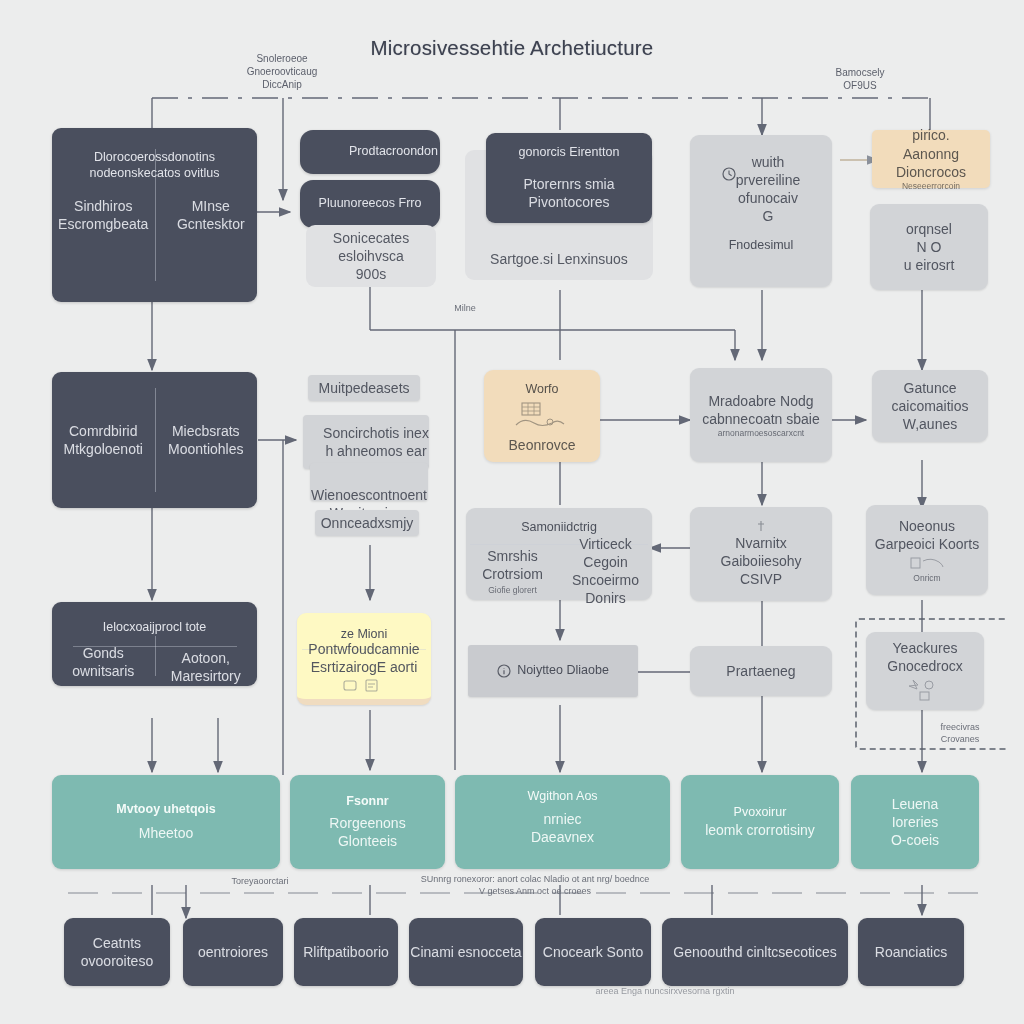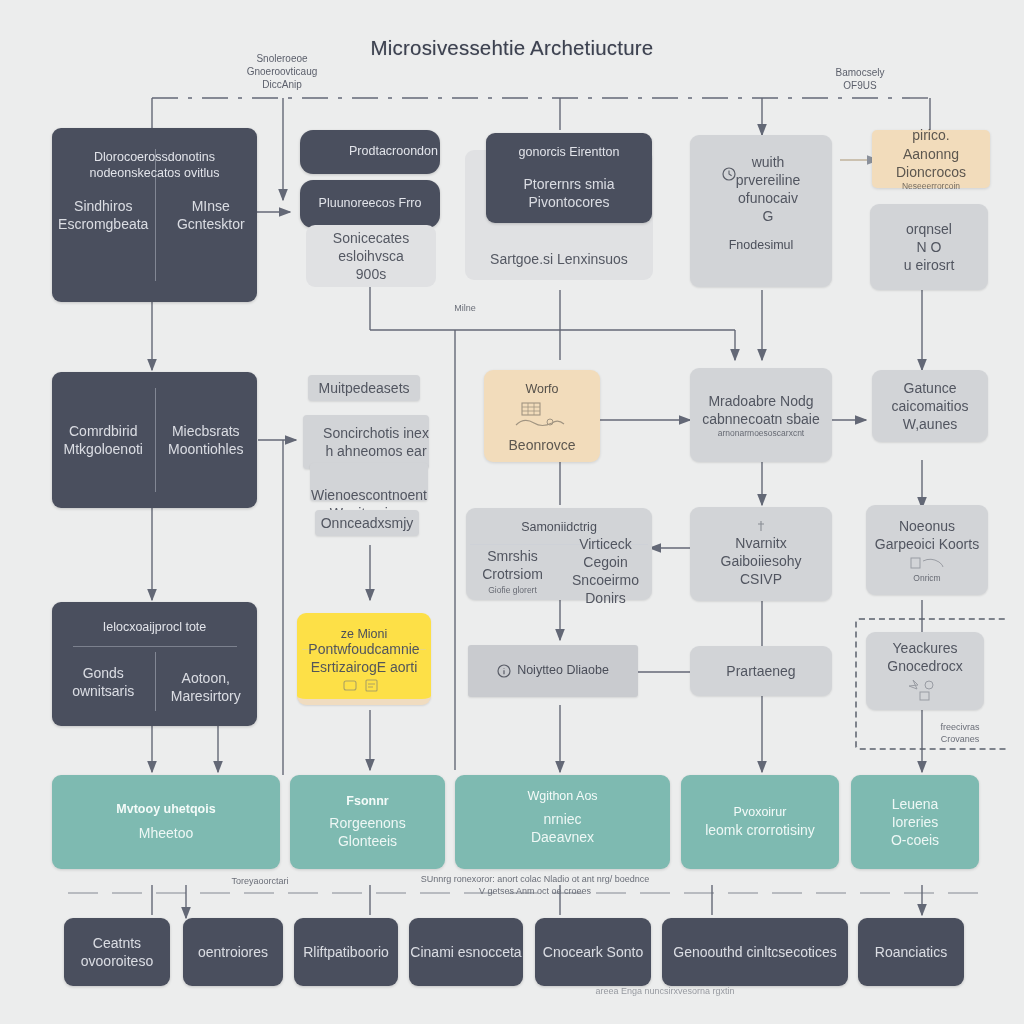--- a/index.html
+++ b/index.html
@@ -150,21 +150,21 @@
     <div class="half" style="left:0;">
         <span class="sub" style="white-space:pre-line;">Comrdbirid
 Mtkgoloenoti</span>
       </div>
     <div class="half" style="right:0;">
         <span class="sub" style="white-space:pre-line;">Miecbsrats
 Moontiohles</span>
       </div>
   </div>
 
-  <div class="box dark" style="left:52px;top:602px;width:205px;height:124px;">
+  <div class="box dark" style="left:52px;top:602px;width:205px;height:84px;">
     <div class="hdr" style="position:absolute;top:18px;left:0;right:0;">Ielocxoaijprocl tote</div>
     <div class="hrule" style="top:44px;"></div>
     <div class="split" style="top:40%;"></div>
     <div class="half" style="left:0;top:36px;">
         <span class="sub" style="white-space:pre-line;">Gonds
 ownitsaris</span>
       </div>
     <div class="half" style="right:0;top:46px;">
         <span class="sub" style="white-space:pre-line;">Aotoon,
 Maresirtory</span>
@@ -191,21 +191,21 @@
 h ahneomos ear</span>
   </div>
   <div class="box grey" style="left:310px;top:463px;width:118px;height:38px;border-radius:4px;">
     <span class="sub" style="white-space:pre-line;margin-top:44px;">Wienoescontnoent
 Wenitorsiorg</span>
   </div>
   <div class="box grey" style="left:315px;top:510px;width:104px;height:26px;border-radius:4px;">
     <span class="sub">Onnceadxsmjy</span>
   </div>
 
-  <div class="box grey" style="left:297px;top:613px;width:134px;height:92px;background:#fde047;border-bottom:6px solid #f0dcc0;">
+  <div class="box grey" style="left:297px;top:613px;width:134px;height:92px;background:#fef9c3;border-bottom:6px solid #f0dcc0;">
     <div class="hdr" style="position:absolute;top:14px;left:0;right:0;">ze Mioni</div>
     <div class="hrule" style="top:36px;left:4%;right:4%;"></div>
     <span class="sub" style="white-space:pre-line;margin-top:22px;">Pontwfoudcamnie
 EsrtizairogE aorti</span>
     <svg class="icon-sketch" width="48" height="16" style="margin-top:2px">
       <rect x="4" y="3" width="12" height="9" rx="2" fill="none" stroke="#6b6f79" stroke-width="1.1"></rect>
       <rect x="26" y="2" width="11" height="11" rx="1" fill="none" stroke="#6b6f79" stroke-width="1.1"></rect>
       <path d="M28 6 h7 M28 9 h5" stroke="#6b6f79" stroke-width="1"></path>
     </svg>
   </div>

